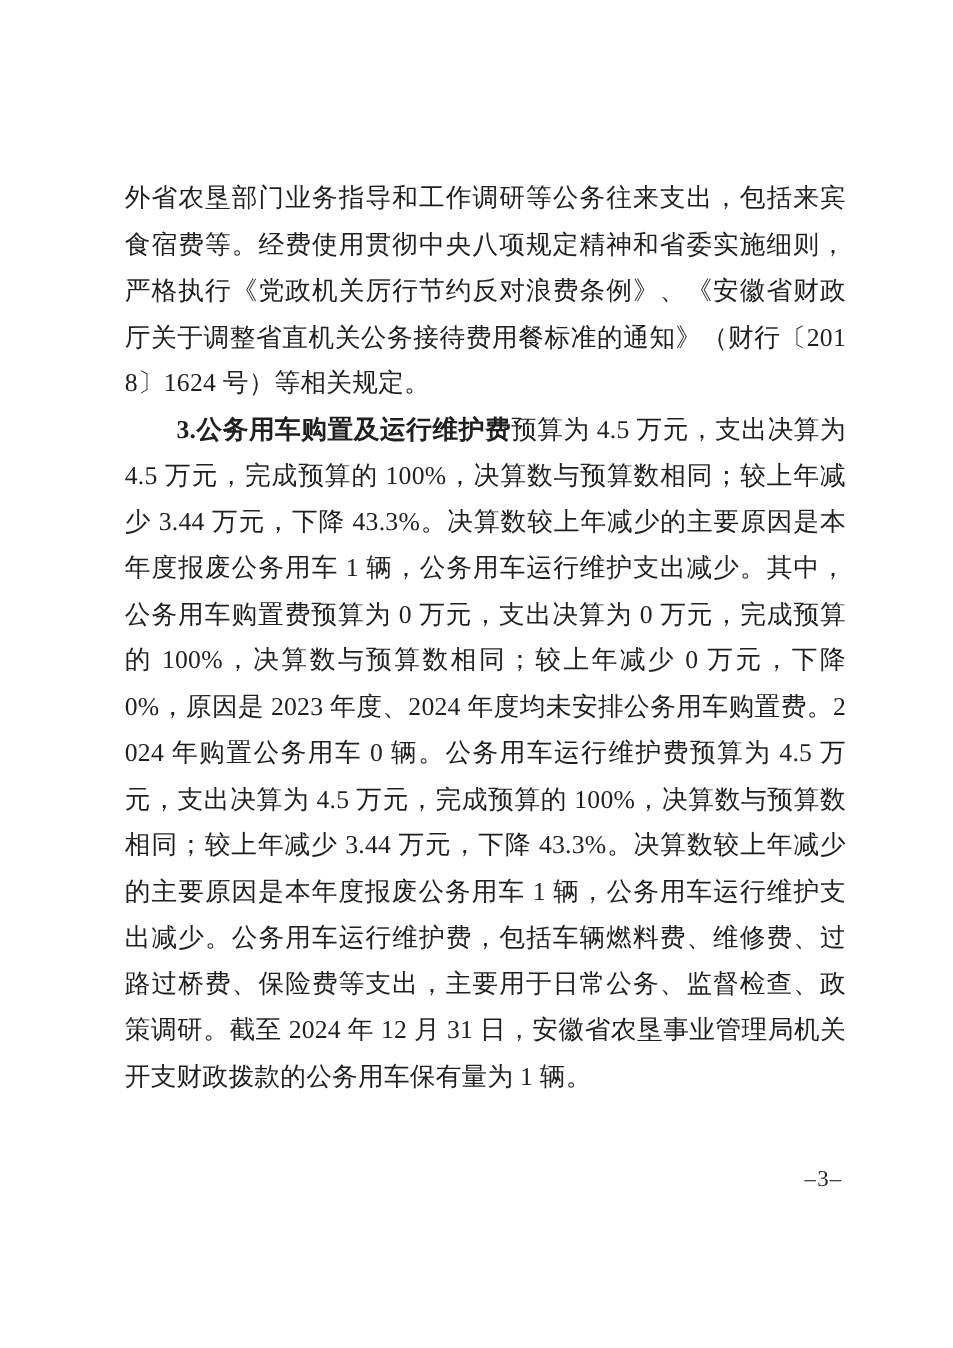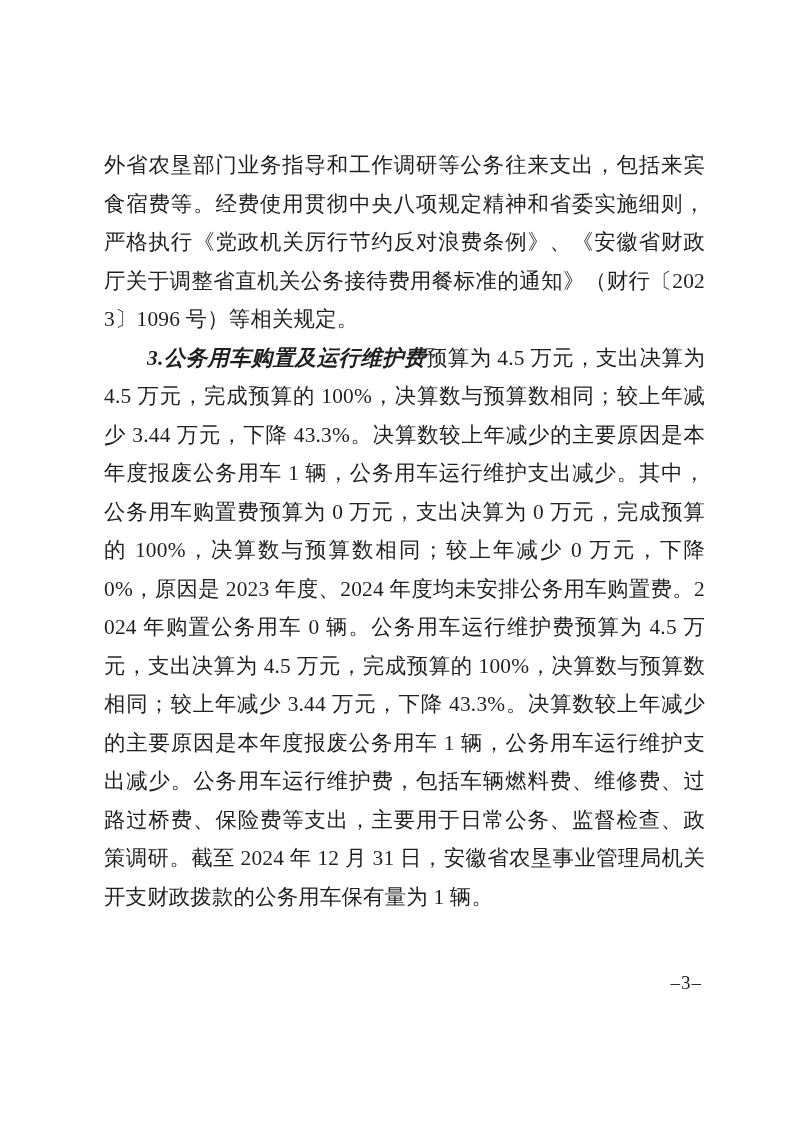--- a/index.html
+++ b/index.html
@@ -29,39 +29,38 @@
     text-align: justify;
     text-justify: inter-character;
     letter-spacing: 0.2px;
     word-break: break-all;
   }
   .para-indent {
     text-indent: 43px;
   }
   .bold-lead {
     font-weight: 700;
-    font-style: italic;
   }
   .page-number {
     position: absolute;
     top: 972px;
     right: 92px;
     font-size: 19px;
     letter-spacing: 1px;
     color: #1f1f1f;
   }
 </style>
 </head>
 <body>
 
 <div class="page">
 
   <div class="body-text">
 
-    <p>外省农垦部门业务指导和工作调研等公务往来支出，包括来宾食宿费等。经费使用贯彻中央八项规定精神和省委实施细则，严格执行《党政机关厉行节约反对浪费条例》、《安徽省财政厅关于调整省直机关公务接待费用餐标准的通知》（财行〔2023〕1096 号）等相关规定。</p>
+    <p>外省农垦部门业务指导和工作调研等公务往来支出，包括来宾食宿费等。经费使用贯彻中央八项规定精神和省委实施细则，严格执行《党政机关厉行节约反对浪费条例》、《安徽省财政厅关于调整省直机关公务接待费用餐标准的通知》（财行〔2018〕1624 号）等相关规定。</p>
 
     <p class="para-indent"><span class="bold-lead">3.公务用车购置及运行维护费</span><span>预算为 4.5 万元，支出决算为 4.5 万元，完成预算的 100%，决算数与预算数相同；较上年减少 3.44 万元，下降 43.3%。决算数较上年减少的主要原因是本年度报废公务用车 1 辆，公务用车运行维护支出减少。其中，公务用车购置费预算为 0 万元，支出决算为 0 万元，完成预算的 100%，决算数与预算数相同；较上年减少 0 万元，下降 0%，原因是 2023 年度、2024 年度均未安排公务用车购置费。2024 年购置公务用车 0 辆。公务用车运行维护费预算为 4.5 万元，支出决算为 4.5 万元，完成预算的 100%，决算数与预算数相同；较上年减少 3.44 万元，下降 43.3%。决算数较上年减少的主要原因是本年度报废公务用车 1 辆，公务用车运行维护支出减少。公务用车运行维护费，包括车辆燃料费、维修费、过路过桥费、保险费等支出，主要用于日常公务、监督检查、政策调研。截至 2024 年 12 月 31 日，安徽省农垦事业管理局机关开支财政拨款的公务用车保有量为 1 辆。</span></p>
 
   </div>
 
   <div class="page-number">–3–</div>
 
 </div>
 
 </body></html>

